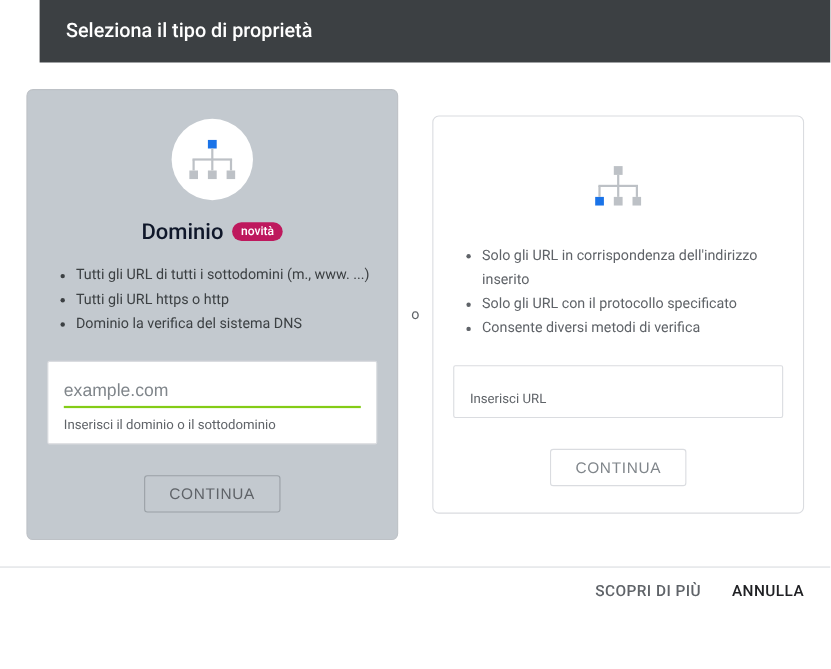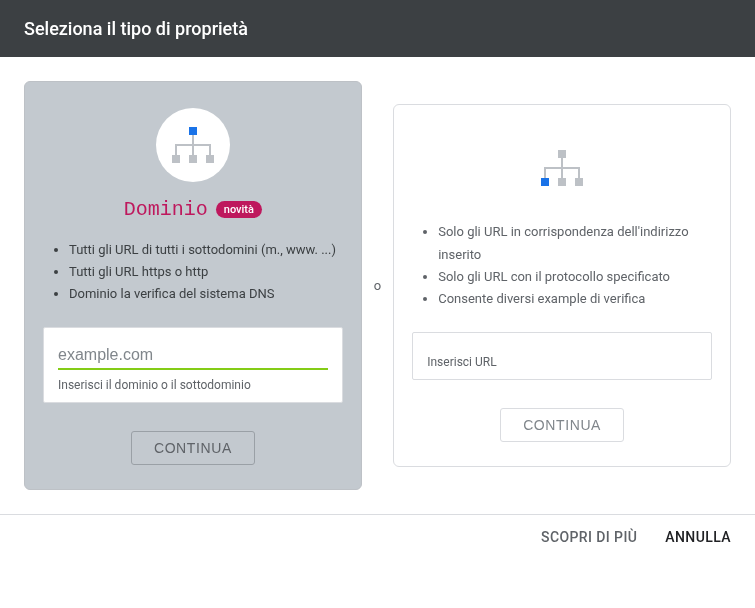--- a/index.html
+++ b/index.html
@@ -11,20 +11,21 @@
       height: 608px;
       background: #fff;
       overflow: hidden;
     }
     .header {
       background: #3c4043;
       color: #fff;
       padding: 18px 24px;
       font-size: 18px;
       font-weight: 500;
+      margin-left: 36px;
     }
     .content {
       display: flex;
       align-items: center;
       padding: 24px;
       gap: 12px;
       background: #fff;
     }
     .card {
       border: 1px solid #dadce0;
@@ -61,22 +62,21 @@
       justify-content: center;
       gap: 8px;
       margin-bottom: 18px;
     }
     .card-title {
       font-size: 20px;
       font-weight: 500;
       color: #3c4043;
     }
     .card.active .card-title {
-      color: #be185d;
-      font-family: Liberation Mono, monospace;
+      color: #0f172a;
     }
     .badge {
       background: #be185d;
       color: #fff;
       border-radius: 999px;
       font-size: 11px;
       padding: 2px 8px;
       font-weight: 500;
     }
     .bullets {
@@ -194,21 +194,21 @@
         <rect x="20" y="8" width="2" height="10" fill="#bdc1c6"></rect>
         <rect x="3" y="17" width="36" height="2" fill="#bdc1c6"></rect>
         <rect x="3" y="18" width="2" height="10" fill="#bdc1c6"></rect>
         <rect x="20" y="18" width="2" height="10" fill="#bdc1c6"></rect>
         <rect x="37" y="18" width="2" height="10" fill="#bdc1c6"></rect>
       </svg>
     </div>
     <ul class="bullets">
       <li>Solo gli URL in corrispondenza dell'indirizzo inserito</li>
       <li>Solo gli URL con il protocollo specificato</li>
-      <li>Consente diversi example di verifica</li>
+      <li>Consente diversi metodi di verifica</li>
     </ul>
     <div class="input-box">
       <div class="helper-text">Inserisci URL</div>
     </div>
     <button class="continue-btn">CONTINUA</button>
   </div>
 
 </div>
 
 <div class="footer">

